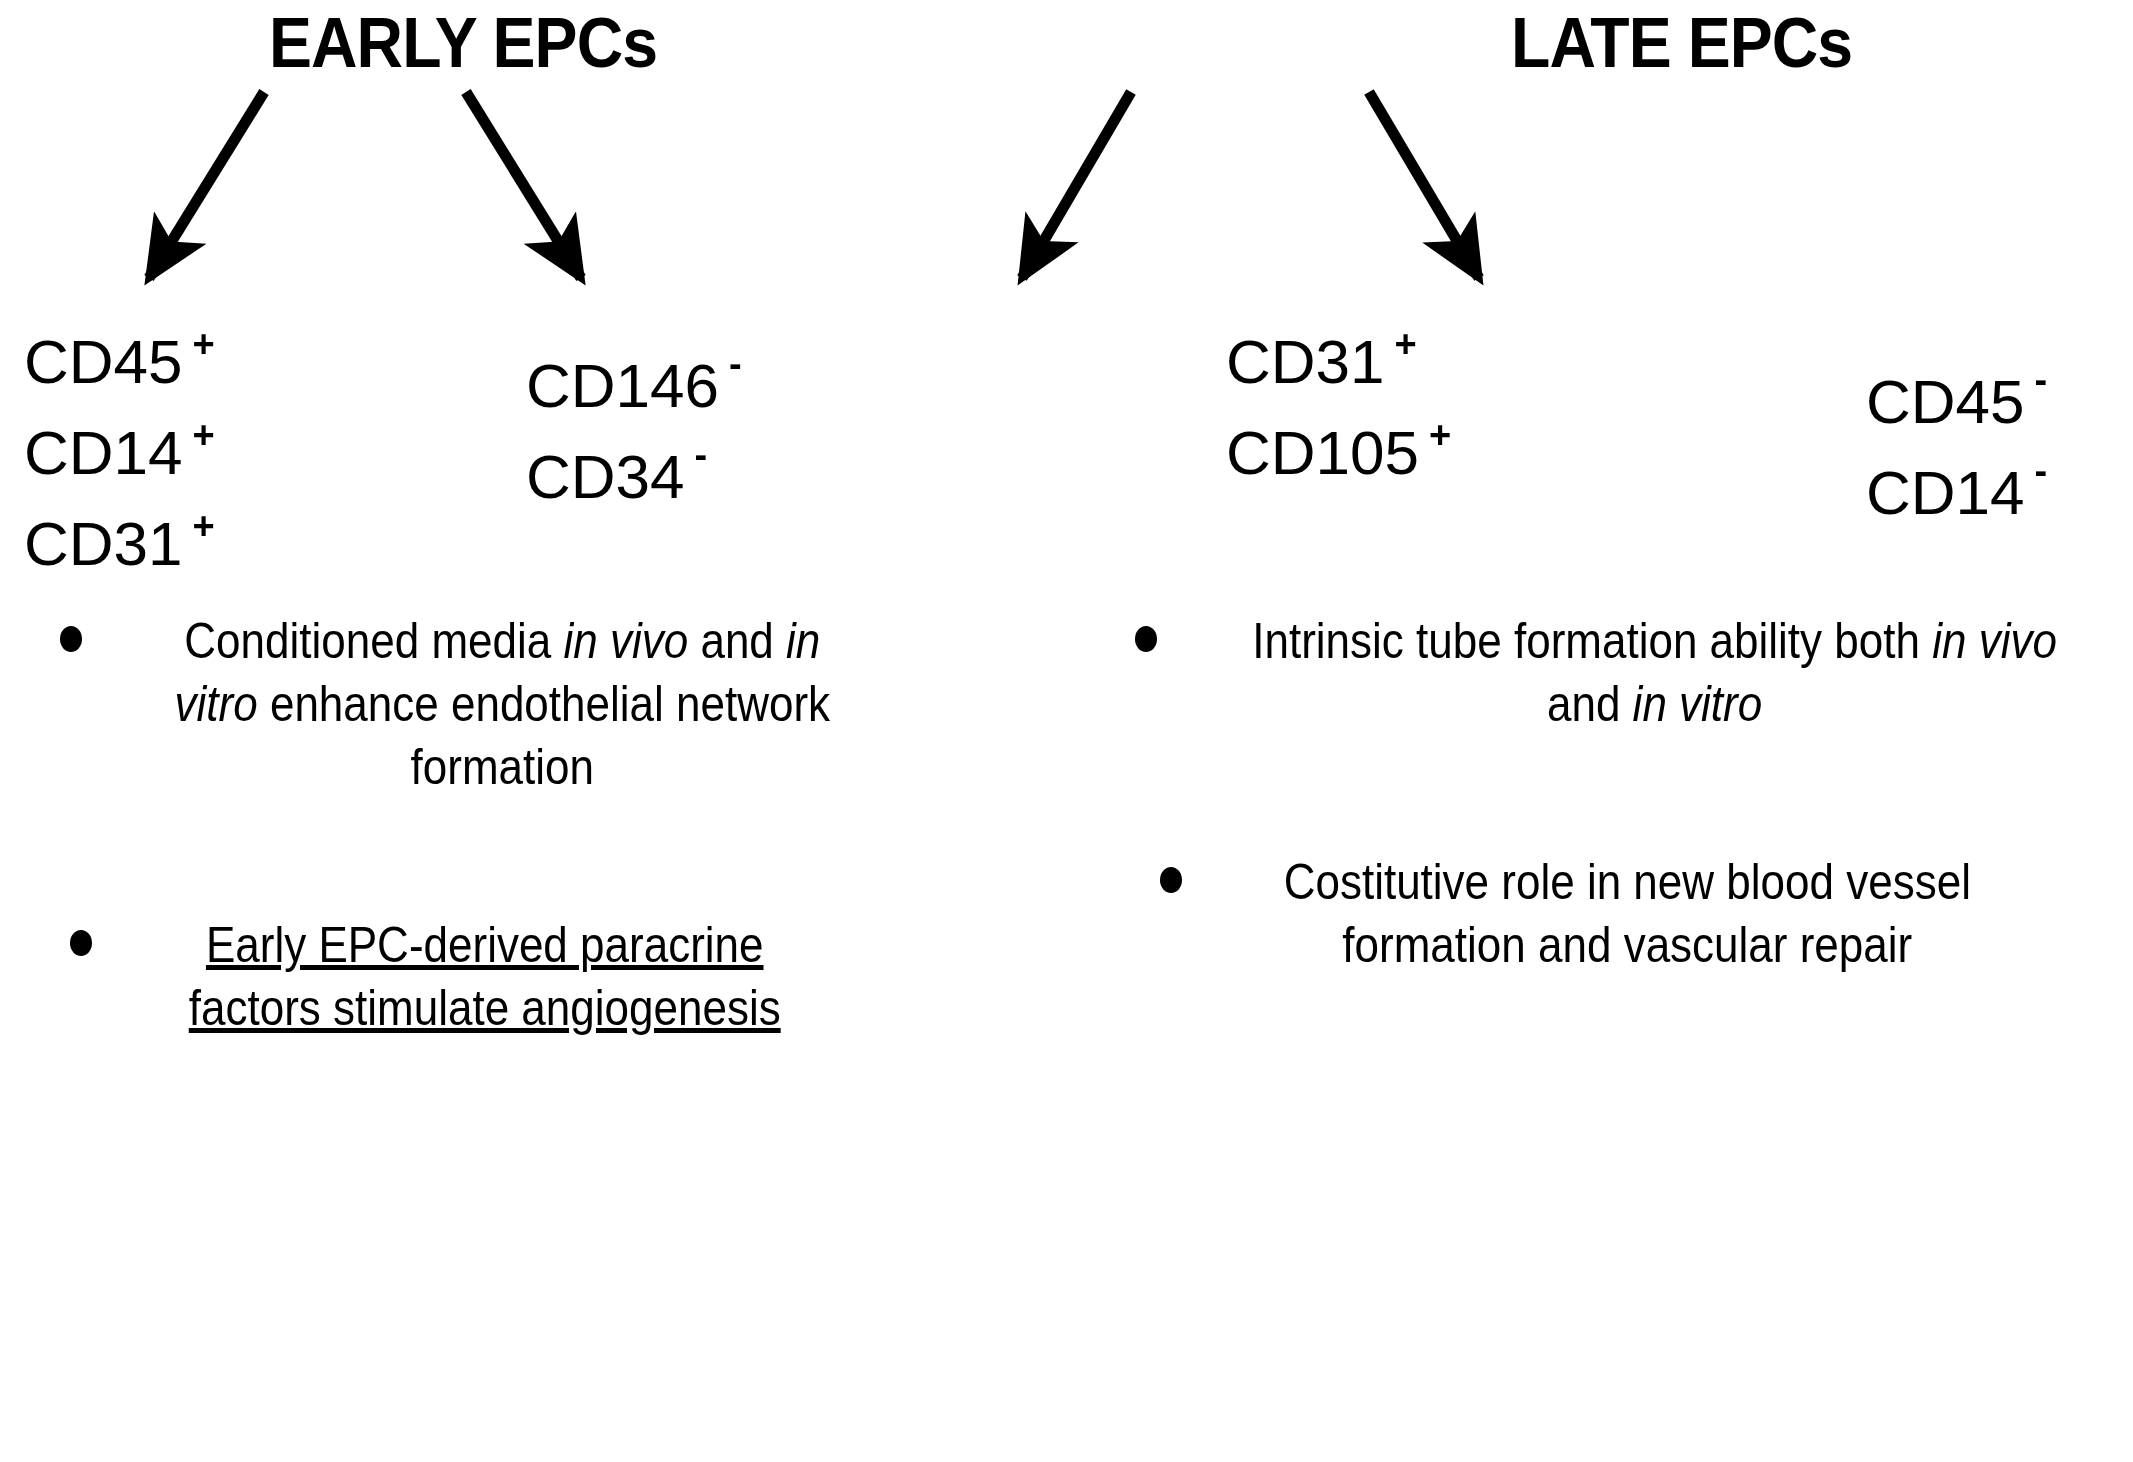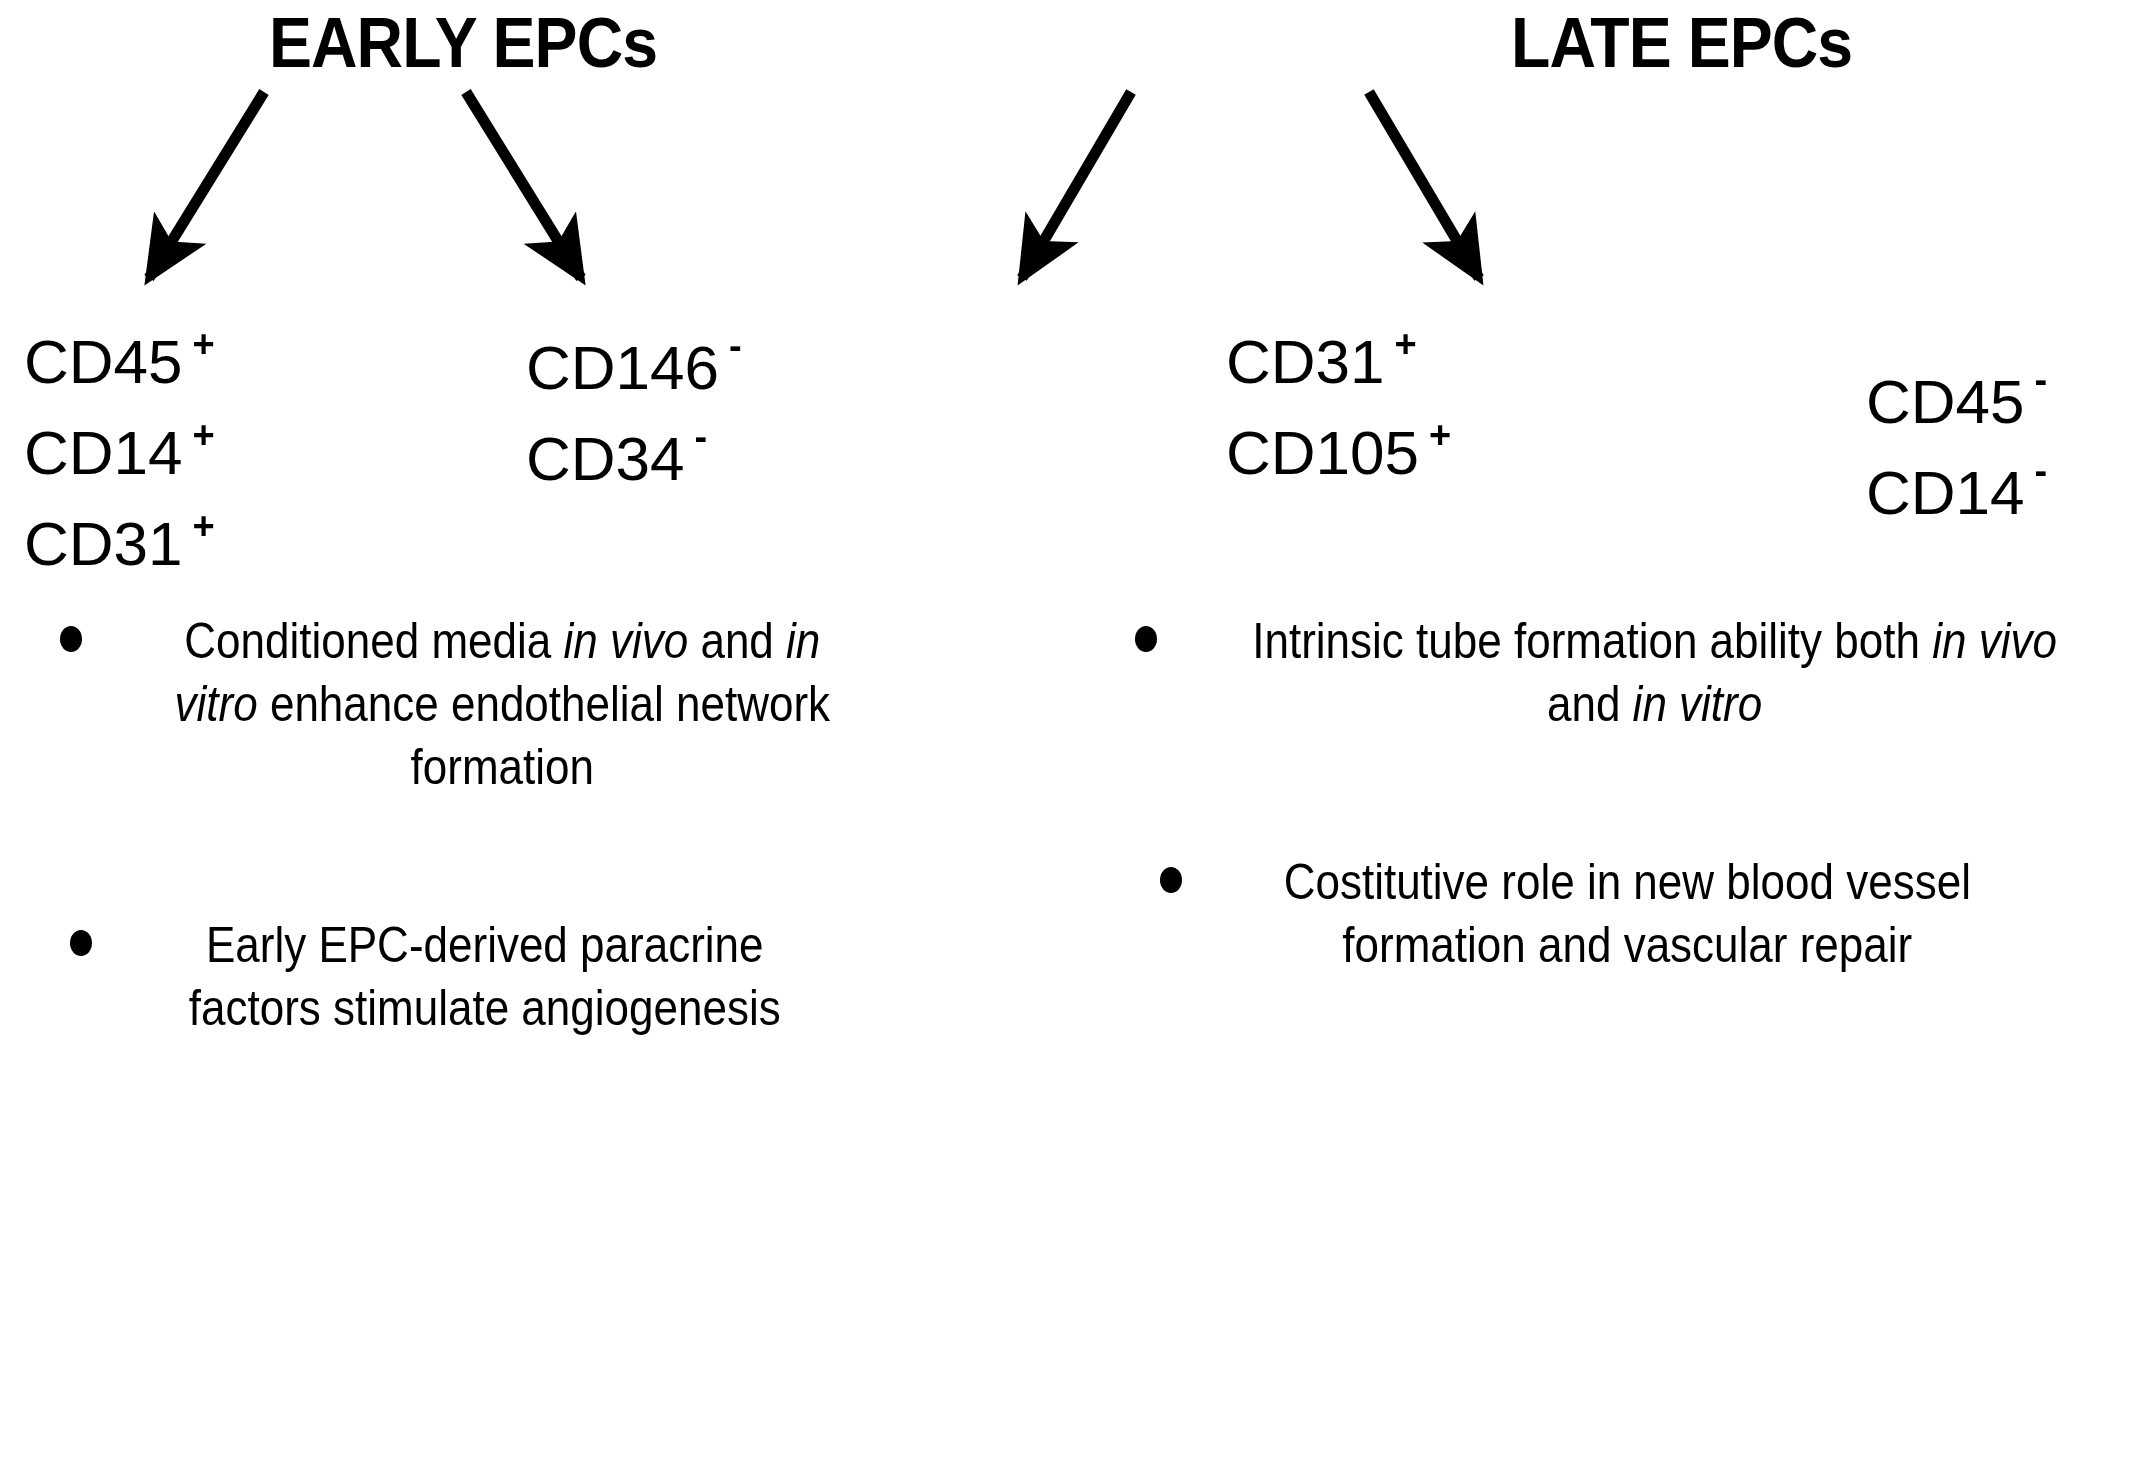--- a/index.html
+++ b/index.html
@@ -101,21 +101,21 @@
     transform-origin: center top;
   }
   .bullet-text i { font-style: italic; }
 
   #bullets-early { left: 0px;    top: 610px;  width: 1040px; }
   #bullets-late  { left: 1120px; top: 610px;  width: 1013px; }
 
   #bullets-early .bullet-dot { left: 46px;  top: 16px; }
   #bullets-late  .bullet-dot { left: 1px;   top: 16px; }
 
-  #bullets-early .item-2 { margin-top: 115px; }
+  #bullets-early .item-2 { margin-top: 115px; text-decoration: underline; }
   #bullets-late  .item-2 { margin-top: 115px; }
 
   #bullets-early .item-1 .bullet-text { padding: 0 160px 0 88px; }
   #bullets-early .item-2 .bullet-text { padding: 0 200px 0 88px; }
   #bullets-late  .item-1 .bullet-text { padding: 0 8px 0 40px; }
   #bullets-late  .item-2 .bullet-text { padding: 0 70px 0 40px; }
 
   #bullets-early .item-2 .bullet-dot { left: 56px; }
   #bullets-late  .item-2 .bullet-dot { left: 26px; }
 </style>
@@ -158,21 +158,21 @@
     </div>
     <div class="marker-row">
       <span>CD14</span><span class="sup">+</span>
     </div>
     <div class="marker-row">
       <span>CD31</span><span class="sup">+</span>
     </div>
   </div>
 
   <div class="marker-group" id="markers-early-right">
-    <div class="marker-row" style="margin-top:18px">
+    <div class="marker-row" style="margin-top:36px">
       <span>CD146</span><span class="sup neg">-</span>
     </div>
     <div class="marker-row">
       <span>CD34</span><span class="sup neg">-</span>
     </div>
   </div>
 
   <div class="marker-group" id="markers-late-left">
     <div class="marker-row">
       <span>CD31</span><span class="sup">+</span>

